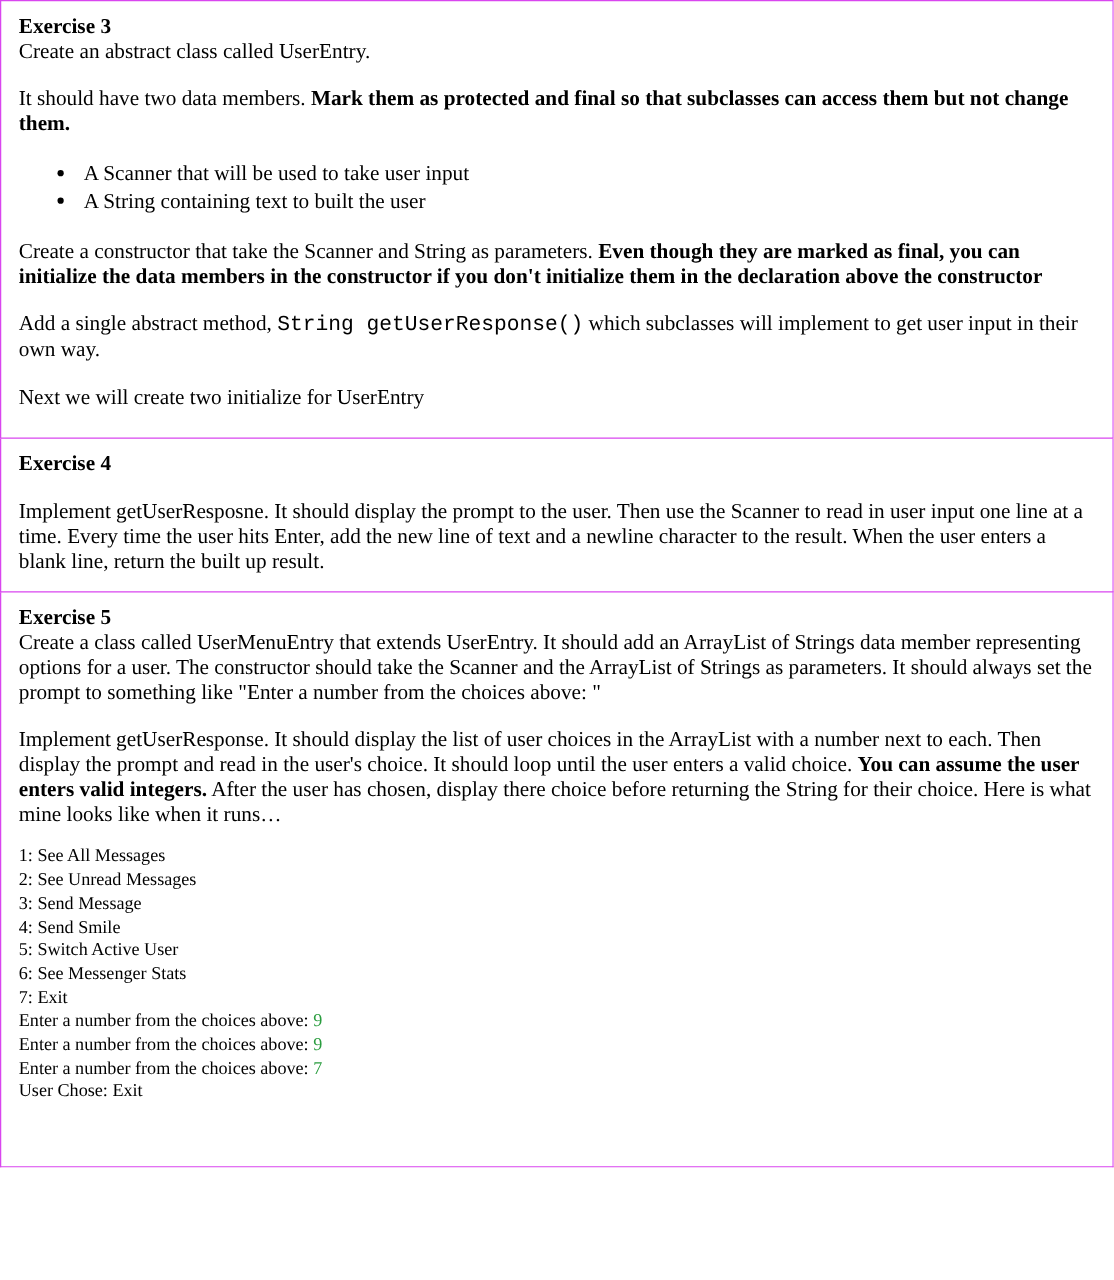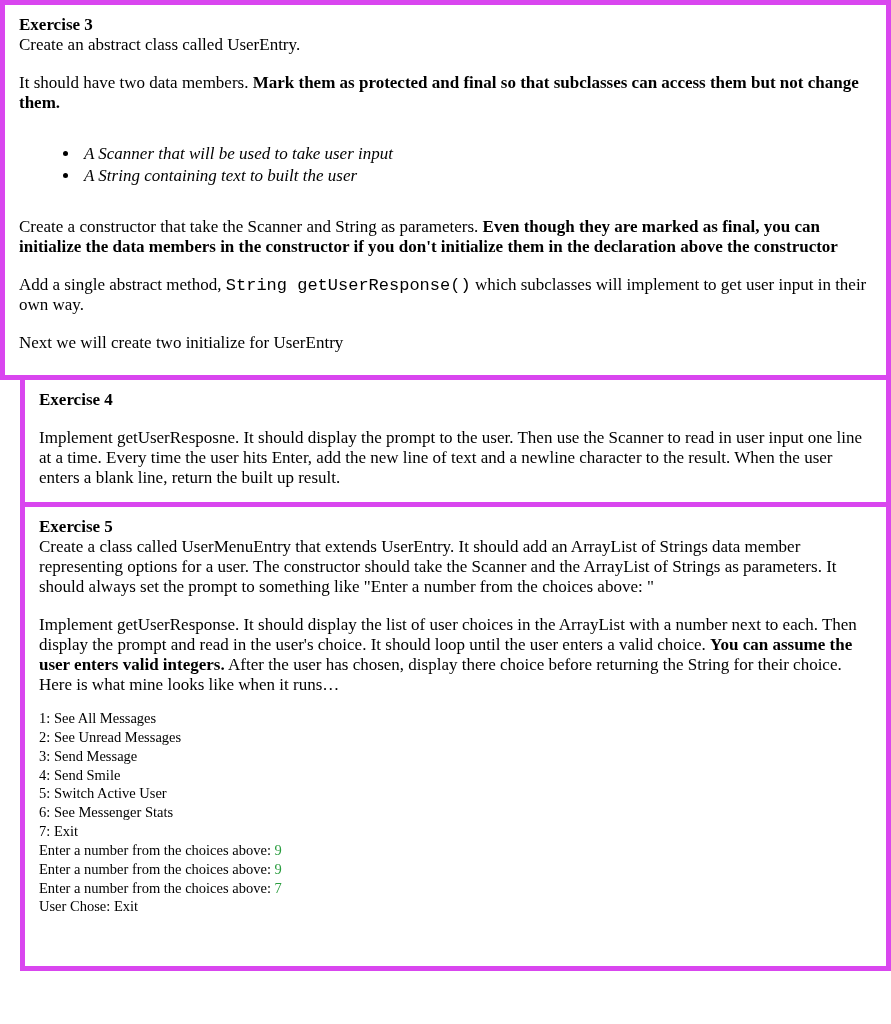--- a/index.html
+++ b/index.html
@@ -6,36 +6,35 @@
     body {
       margin: 0;
       padding: 0;
       font-family: "Times New Roman", Times, serif;
       font-size: 17px;
       color: #000;
       background: #fff;
       width: 891px;
     }
     .panel {
-      border: 5px solid #d946ef;
+      border: 1px solid #d946ef;
       padding: 10px 14px 14px 14px;
       margin: 0;
     }
-    .panel + .panel { border-top: none; margin-left: 20px; }
+    .panel + .panel { border-top: none; }
     .title {
       font-weight: bold;
     }
     p { margin: 0; }
     .spacer { height: 18px; }
     .spacer-sm { height: 8px; }
     ul {
-      margin: 13px;
+      margin: 0;
       padding-left: 48px;
       list-style-type: disc;
-      font-style: italic;
     }
     ul li { padding-left: 4px; margin: 2px 0; }
     .code {
       font-family: "Courier New", Courier, monospace;
     }
     .console {
       font-family: Liberation Serif, serif;
       font-size: 14.5px;
       line-height: 1.3;
       white-space: pre;

